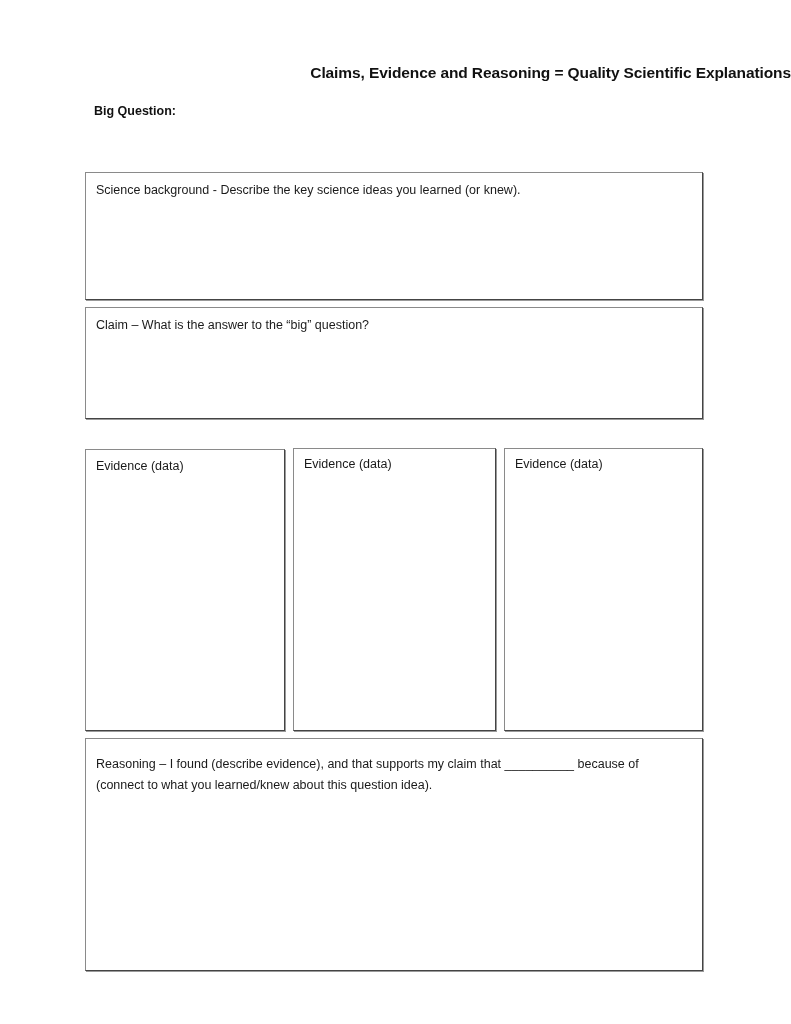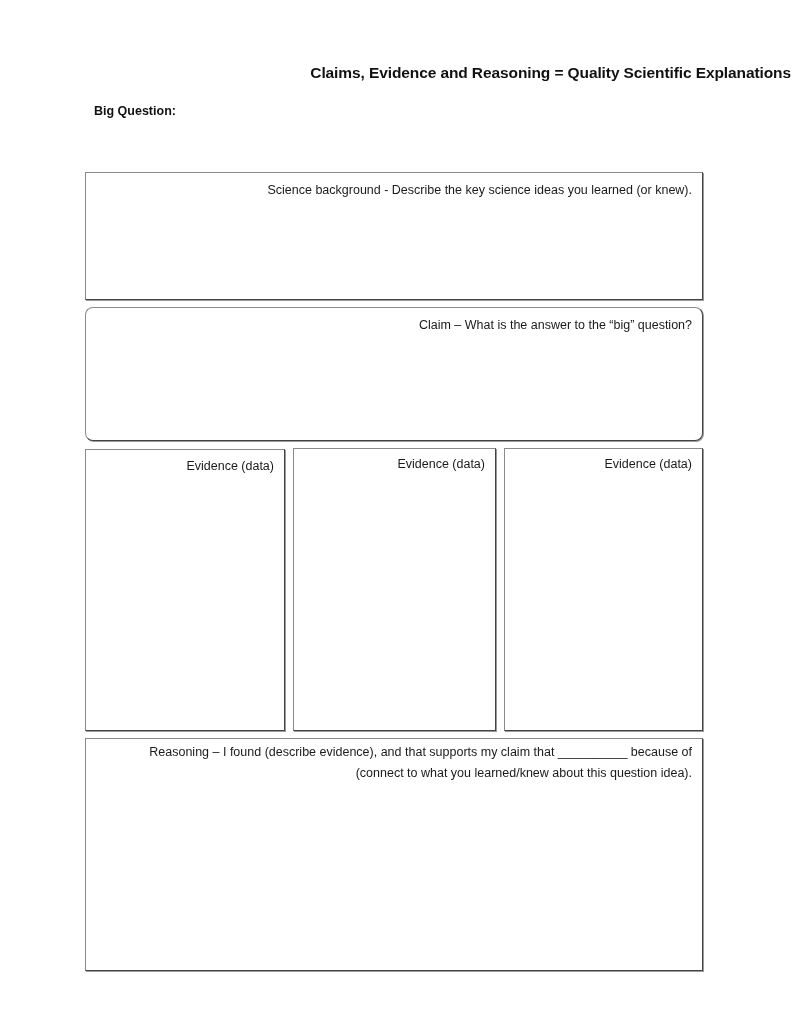--- a/index.html
+++ b/index.html
@@ -45,32 +45,31 @@
       box-shadow: 1px 1px 0 #9a9a9a;
     }
     .box-label {
       position: absolute;
       left: 10px;
       top: 7px;
       right: 10px;
       font-size: 12.5px;
       line-height: 21px;
       color: #1a1a1a;
-      text-align: right;
     }
     #box-background { left: 85px;  top: 172px; width: 618px; height: 128px; }
-    #box-claim      { left: 85px;  top: 307px; width: 618px; height: 134px; border-radius: 8px; }
+    #box-claim      { left: 85px;  top: 307px; width: 618px; height: 112px; }
     #box-ev1        { left: 85px;  top: 449px; width: 200px; height: 282px; }
     #box-ev2        { left: 293px; top: 448px; width: 203px; height: 283px; }
     #box-ev3        { left: 504px; top: 448px; width: 199px; height: 283px; }
     #box-reasoning  { left: 85px;  top: 738px; width: 618px; height: 233px; }
     #box-ev1 .box-label { top: 6px; }
     #box-ev2 .box-label { top: 5px; }
     #box-ev3 .box-label { top: 5px; }
-    #box-reasoning .box-label { top: 3px; margin-left: 17px; }
+    #box-reasoning .box-label { top: 15px; }
   </style>
 </head>
 <body>
 
 <div class="title">Claims, Evidence and Reasoning = Quality Scientific Explanations</div>
 
 <div class="big-question">Big Question:</div>
 
 <div class="box" id="box-background">
   <div class="box-label">Science background - Describe the key science ideas you learned (or knew).</div>

